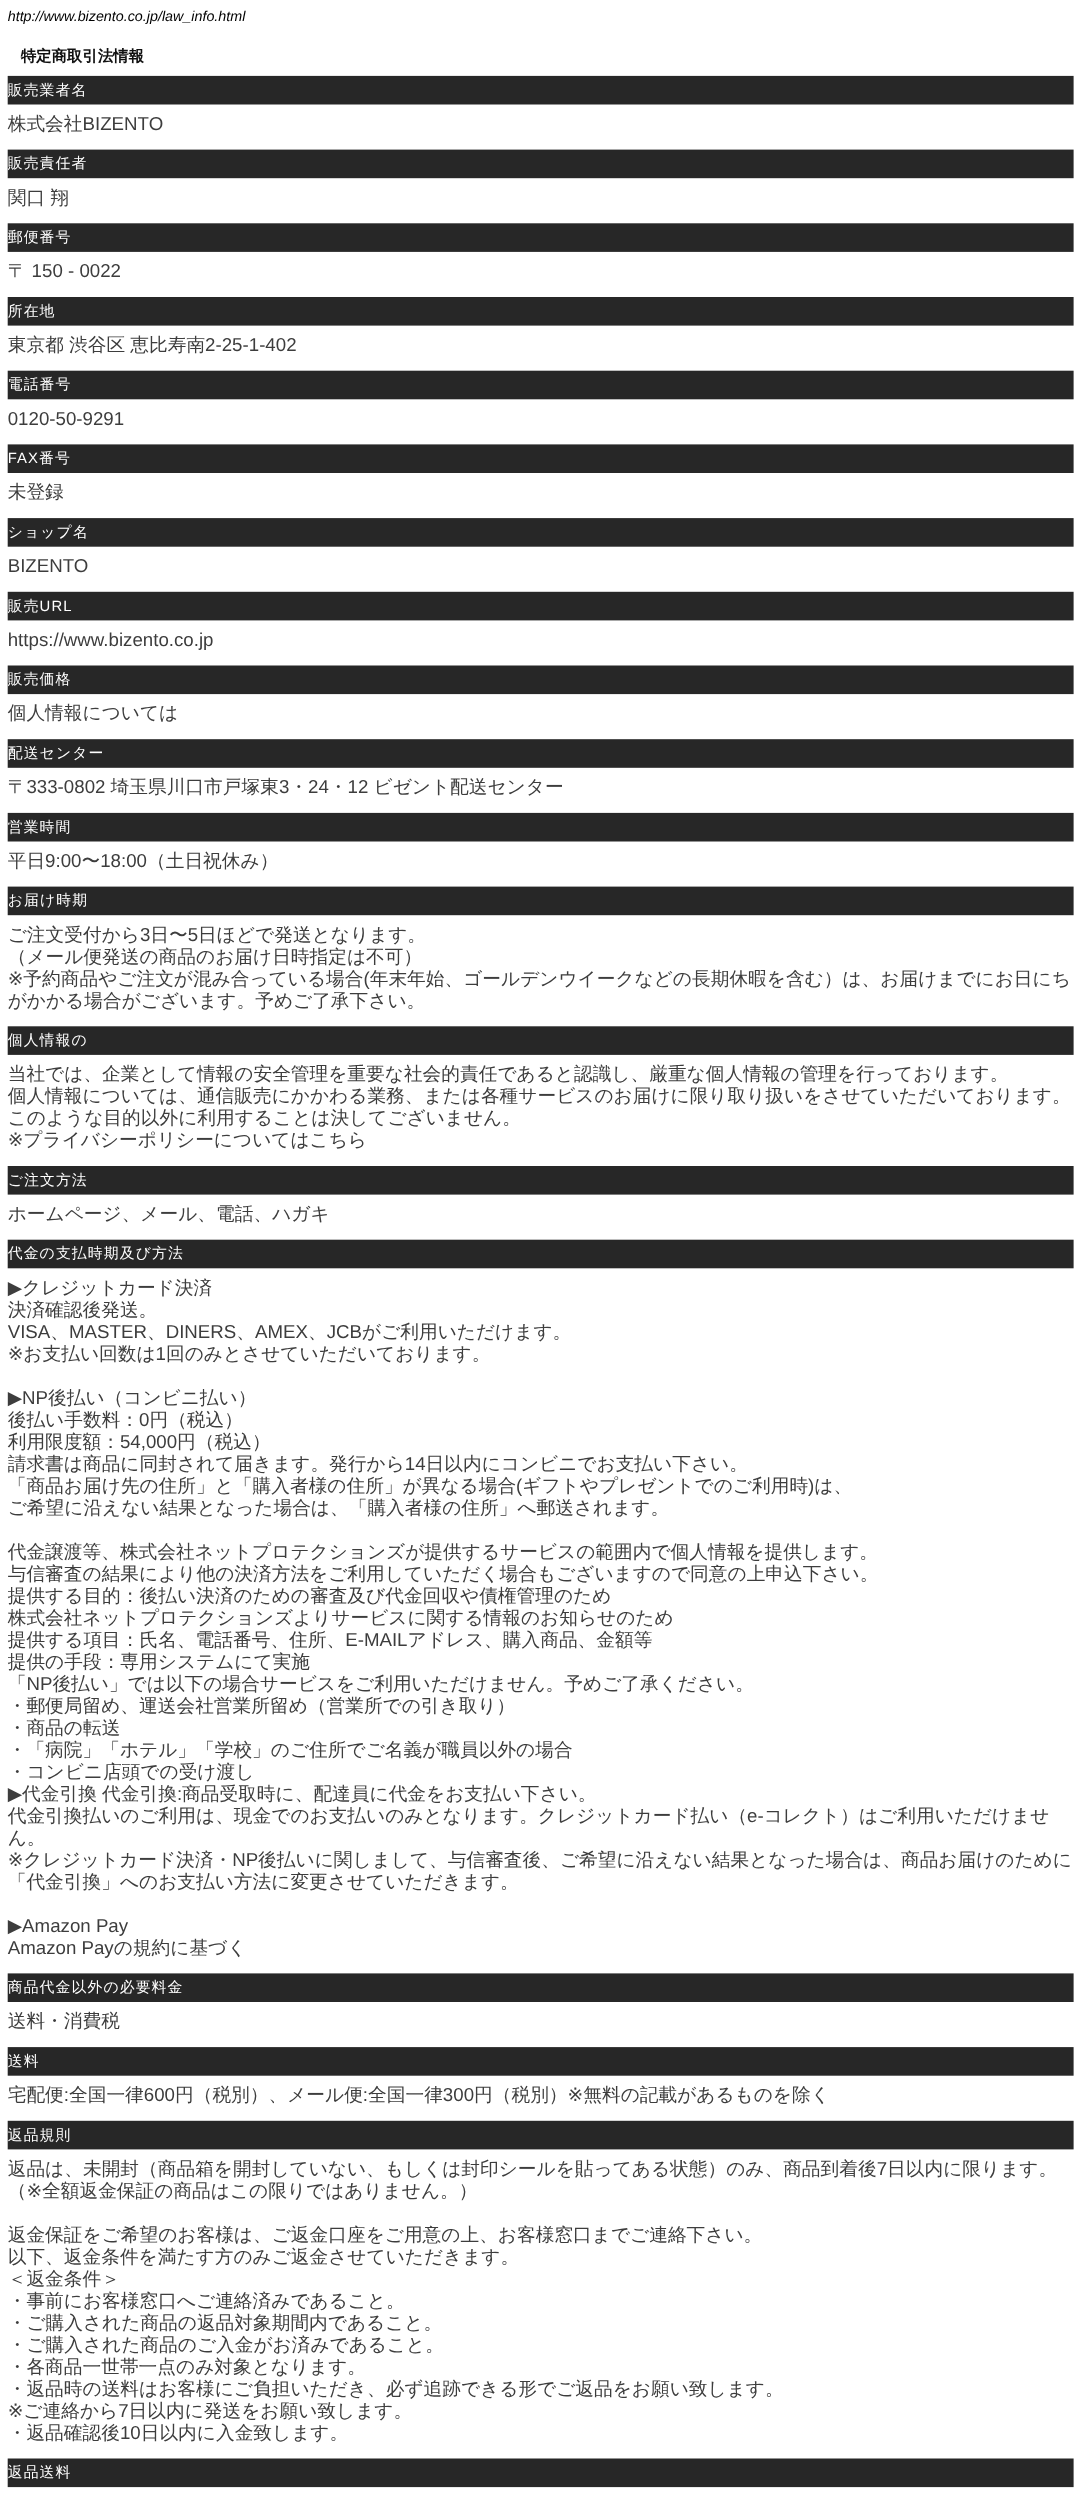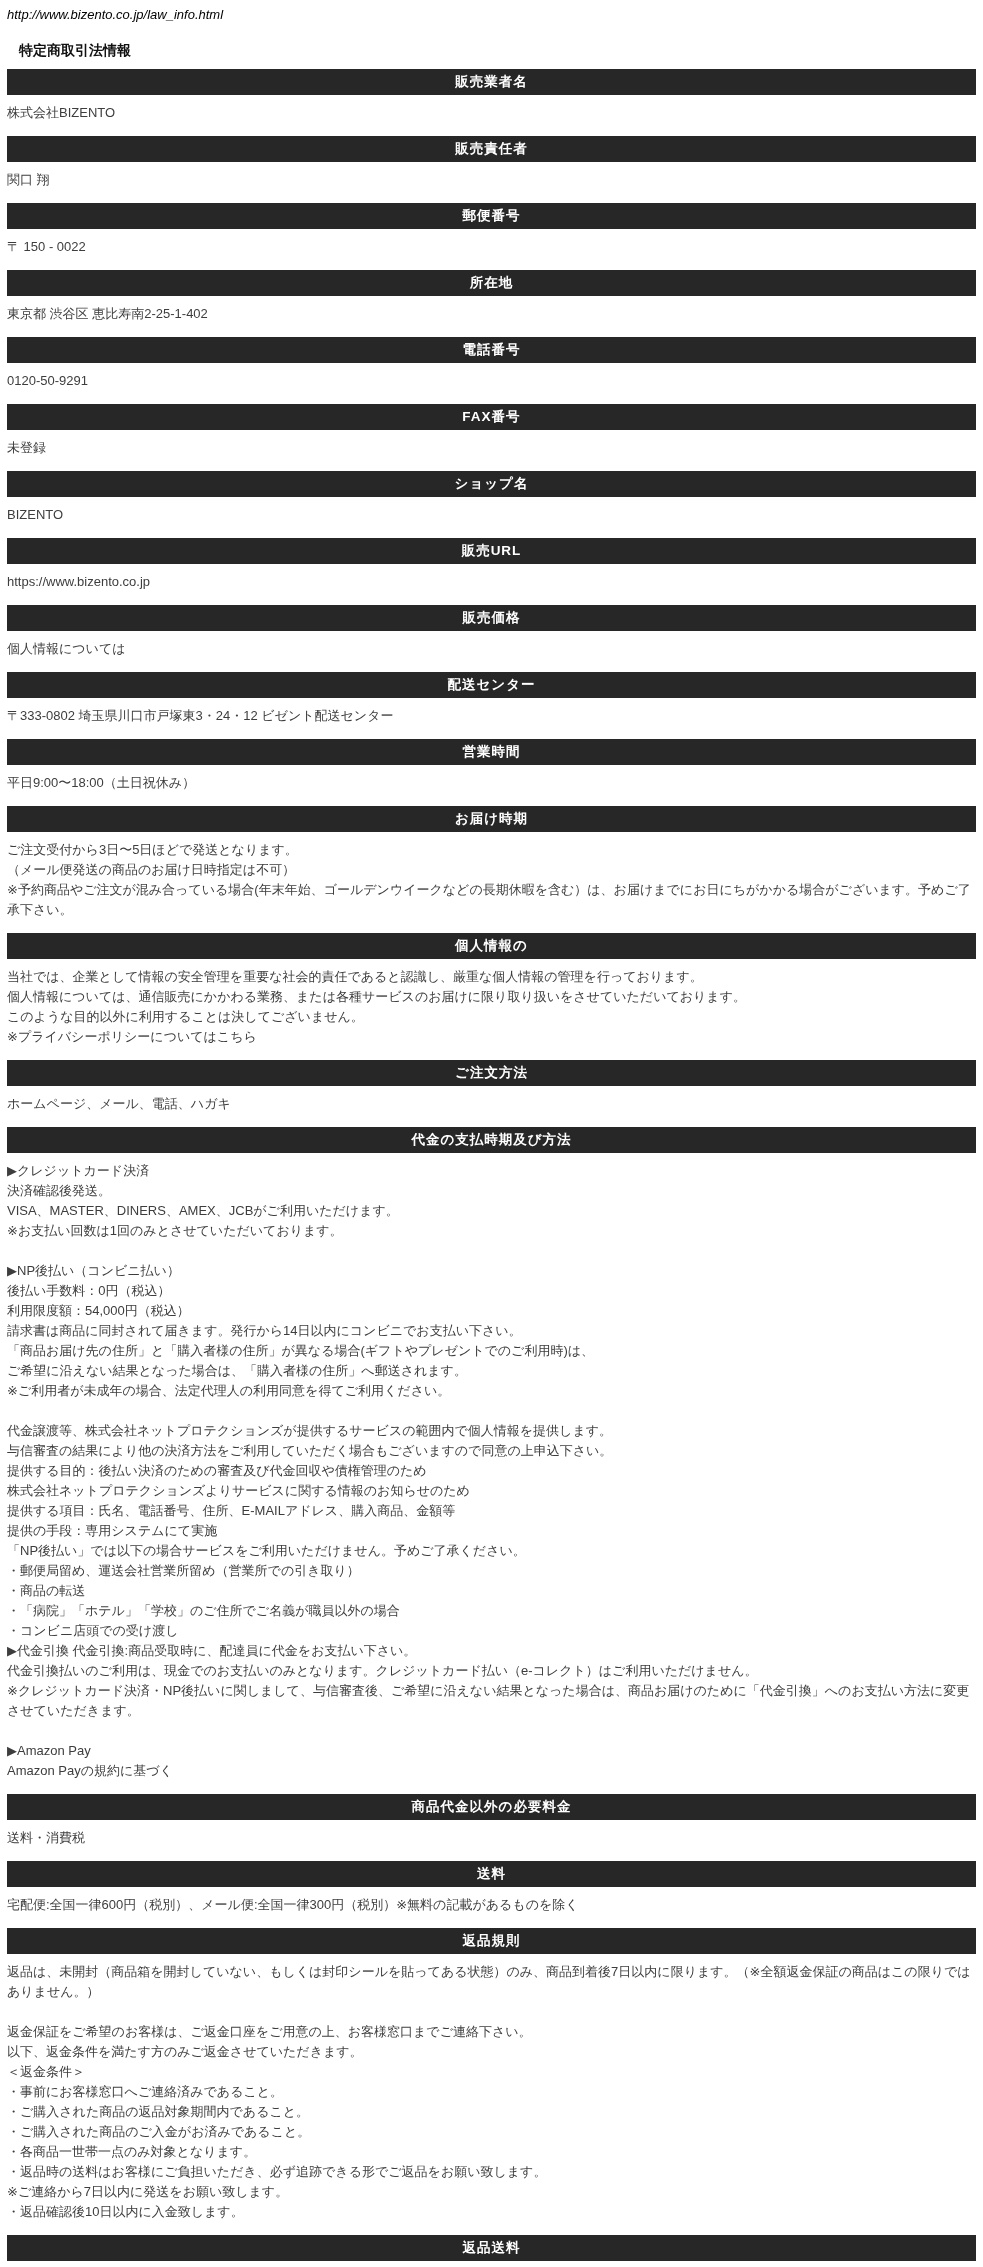--- a/index.html
+++ b/index.html
@@ -28,27 +28,26 @@
     color:#111111;
     margin:0 0 9px 0;
     padding-left:12px;
   }
   .section{margin-bottom:8px;}
   .bar{
     background:var(--bar-bg);
     color:var(--bar-text);
     height:26px;
     line-height:26px;
-    text-align:center;
     font-size:13.5px;
-    font-weight:bold;
+    font-weight:normal;
     letter-spacing:1px;
   }
   .section-body{
-    font-size:13px;
+    font-size:17px;
     line-height:20px;
     padding:8px 0 5px 0;
     color:var(--body-text);
   }
   .line{min-height:20px;}
   .line.blank{height:20px;}
 </style>
 </head>
 <body>
 
@@ -196,21 +195,20 @@
           <div class="line">決済確認後発送。</div>
           <div class="line">VISA、MASTER、DINERS、AMEX、JCBがご利用いただけます。</div>
           <div class="line">※お支払い回数は1回のみとさせていただいております。</div>
           <div class="line blank"></div>
           <div class="line">▶NP後払い（コンビニ払い）</div>
           <div class="line">後払い手数料：0円（税込）</div>
           <div class="line">利用限度額：54,000円（税込）</div>
           <div class="line">請求書は商品に同封されて届きます。発行から14日以内にコンビニでお支払い下さい。</div>
           <div class="line">「商品お届け先の住所」と「購入者様の住所」が異なる場合(ギフトやプレゼントでのご利用時)は、</div>
           <div class="line">ご希望に沿えない結果となった場合は、「購入者様の住所」へ郵送されます。</div>
-          <div class="line">※ご利用者が未成年の場合、法定代理人の利用同意を得てご利用ください。</div>
           <div class="line blank"></div>
           <div class="line">代金譲渡等、株式会社ネットプロテクションズが提供するサービスの範囲内で個人情報を提供します。</div>
           <div class="line">与信審査の結果により他の決済方法をご利用していただく場合もございますので同意の上申込下さい。</div>
           <div class="line">提供する目的：後払い決済のための審査及び代金回収や債権管理のため</div>
           <div class="line">株式会社ネットプロテクションズよりサービスに関する情報のお知らせのため</div>
           <div class="line">提供する項目：氏名、電話番号、住所、E-MAILアドレス、購入商品、金額等</div>
           <div class="line">提供の手段：専用システムにて実施</div>
           <div class="line">「NP後払い」では以下の場合サービスをご利用いただけません。予めご了承ください。</div>
           <div class="line">・郵便局留め、運送会社営業所留め（営業所での引き取り）</div>
           <div class="line">・商品の転送</div>

